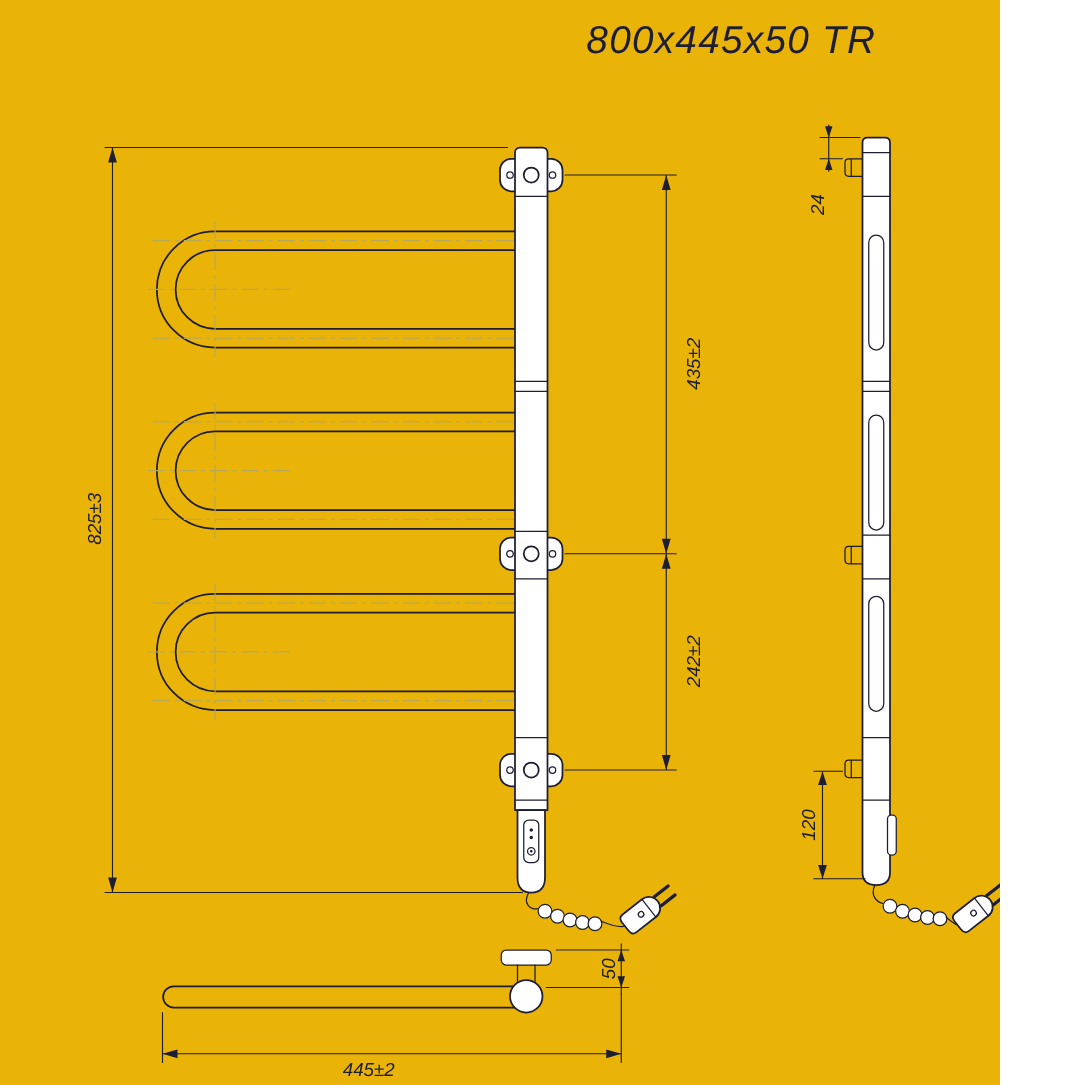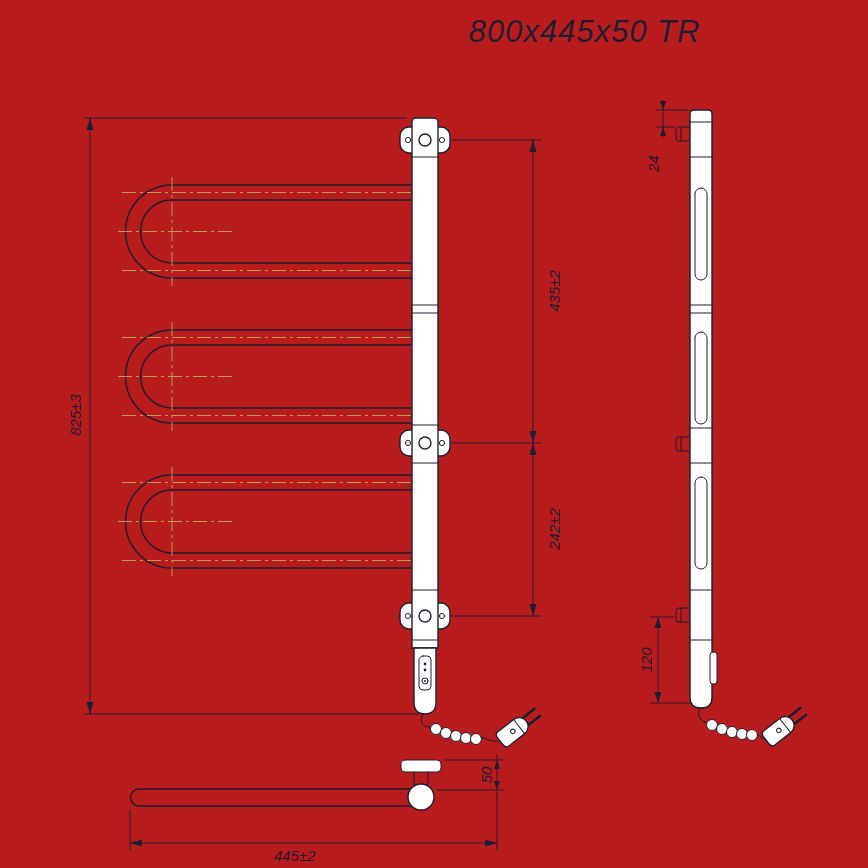--- a/index.html
+++ b/index.html
@@ -5,23 +5,23 @@
   html, body {
     margin: 0;
     padding: 0;
     background: #ffffff;
     width: 868px;
     height: 868px;
     font-family: "Liberation Sans", sans-serif;
   }
   .sheet {
     position: relative;
-    width: 868px;
+    width: 800px;
     height: 868px;
-    background: #b91c1c;
+    background: #eab308;
     overflow: hidden;
   }
   svg { display: block; }
   .ink   { stroke: #1e1e32; fill: none; stroke-width: 1.4; stroke-linecap: round; stroke-linejoin: round; }
   .thin  { stroke-width: 1; }
   .wfill { fill: #ffffff; }
   .dim   { stroke: #1e1e32; fill: none; stroke-width: 0.9; stroke-linecap: round; }
   .arrow { fill: #1e1e32; stroke: none; }
   .cl    { stroke: #b8a958; fill: none; stroke-width: 0.9; stroke-dasharray: 14 4 3 4; }
   .pins  { stroke: #1e1e32; fill: none; stroke-width: 2.6; stroke-linecap: round; }

